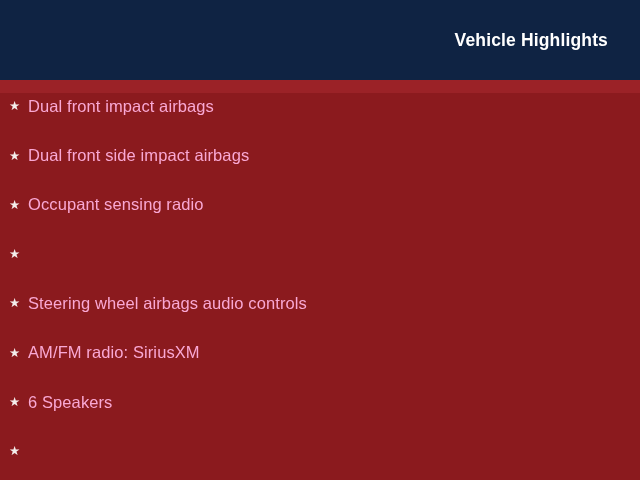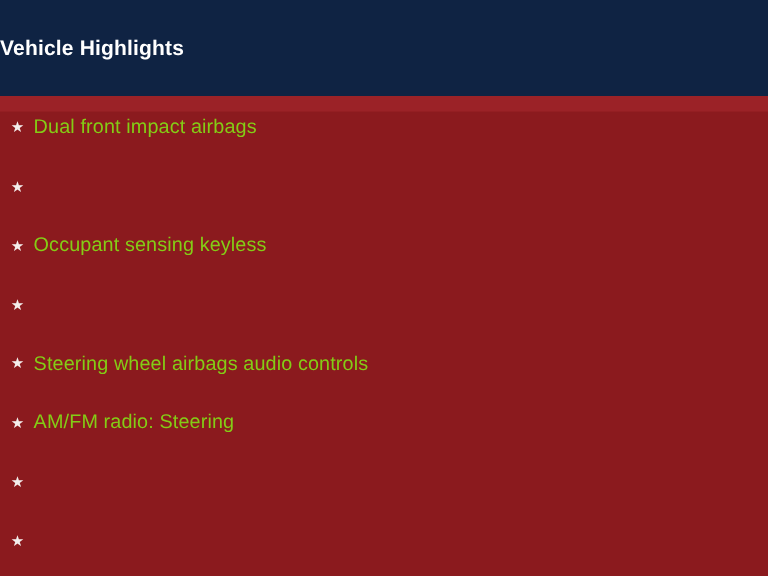--- a/index.html
+++ b/index.html
@@ -26,21 +26,21 @@
   }
 
   
   #header {
     position: relative;
     flex: 0 0 80px;
     height: 80px;
     background: #0f2343;
     display: flex;
     align-items: center;
-    justify-content: flex-start;
+    justify-content: flex-end;
     padding: 0 32px 0 0;
     box-sizing: border-box;
   }
 
   #header-title {
     color: #ffffff;
     font-size: 17.5px;
     font-weight: bold;
     letter-spacing: 0.15px;
     line-height: 1;
@@ -93,21 +93,21 @@
     width: 19px;
     color: #f4eeec;
     font-size: 12.5px;
     line-height: 1;
     text-align: left;
     margin-top: 1px;
   }
 
   .highlight-label {
     flex: 0 0 auto;
-    color: #84cc16;
+    color: #f9a8d4;
     font-size: 16.5px;
     font-weight: normal;
     letter-spacing: 0.1px;
     line-height: 1;
   }
 </style>
 </head>
 <body>
 
 <div id="slide">
@@ -118,38 +118,40 @@
 
   <div id="body">
     <div id="top-band"></div>
     <ul id="highlights-list">
         <li class="highlight-item" style="top: 15px;">
           <span class="bullet-star">★</span>
           <span class="highlight-label">Dual front impact airbags</span>
         </li>
         <li class="highlight-item" style="top: 64.3px;">
           <span class="bullet-star">★</span>
+          <span class="highlight-label">Dual front side impact airbags</span>
         </li>
         <li class="highlight-item" style="top: 113.6px;">
           <span class="bullet-star">★</span>
-          <span class="highlight-label">Occupant sensing keyless</span>
+          <span class="highlight-label">Occupant sensing radio</span>
         </li>
         <li class="highlight-item" style="top: 162.9px;">
           <span class="bullet-star">★</span>
         </li>
         <li class="highlight-item" style="top: 212.2px;">
           <span class="bullet-star">★</span>
           <span class="highlight-label">Steering wheel airbags audio controls</span>
         </li>
         <li class="highlight-item" style="top: 261.5px;">
           <span class="bullet-star">★</span>
-          <span class="highlight-label">AM/FM radio: Steering</span>
+          <span class="highlight-label">AM/FM radio: SiriusXM</span>
         </li>
         <li class="highlight-item" style="top: 310.8px;">
           <span class="bullet-star">★</span>
+          <span class="highlight-label">6 Speakers</span>
         </li>
         <li class="highlight-item" style="top: 360.1px;">
           <span class="bullet-star">★</span>
         </li>
       </ul>
   </div>
 
 </div>
 
 </body></html>

